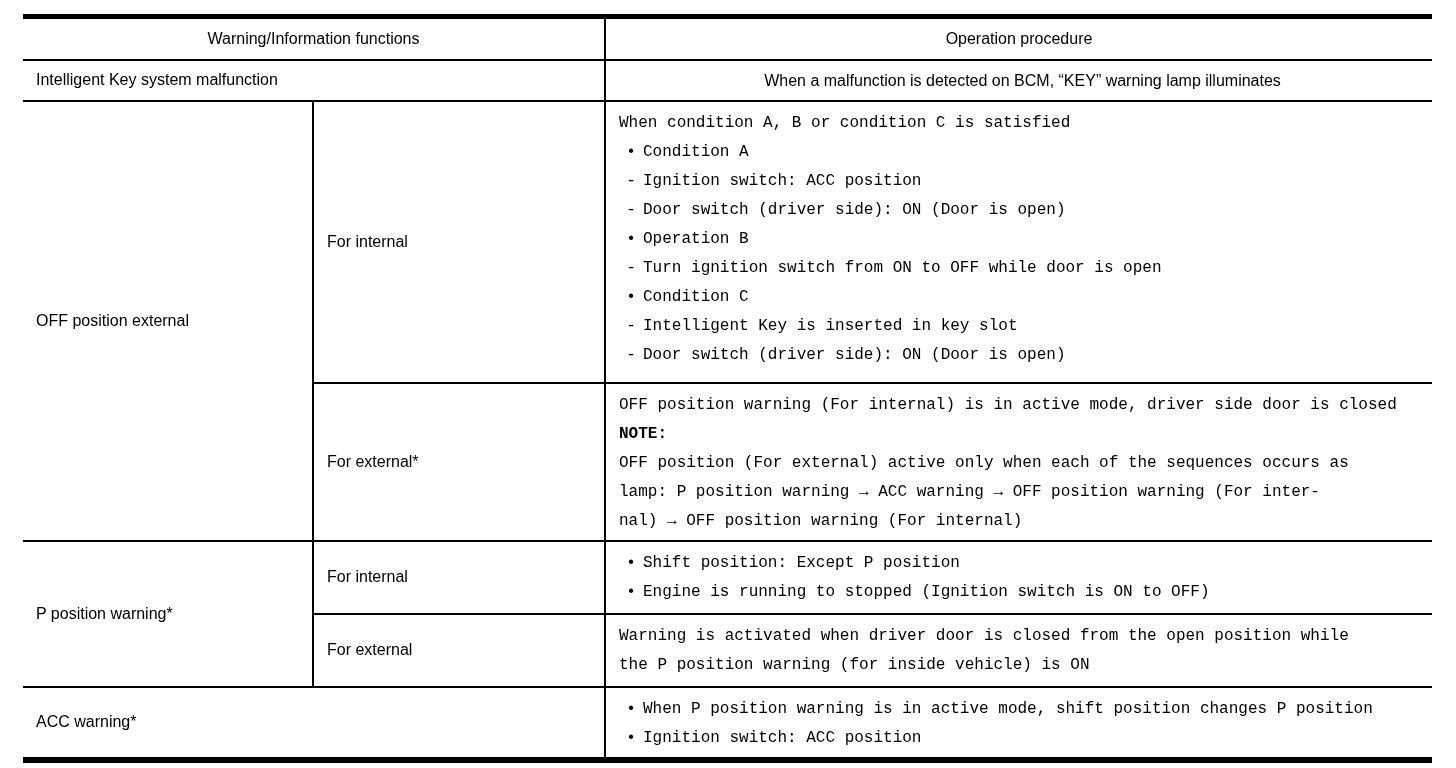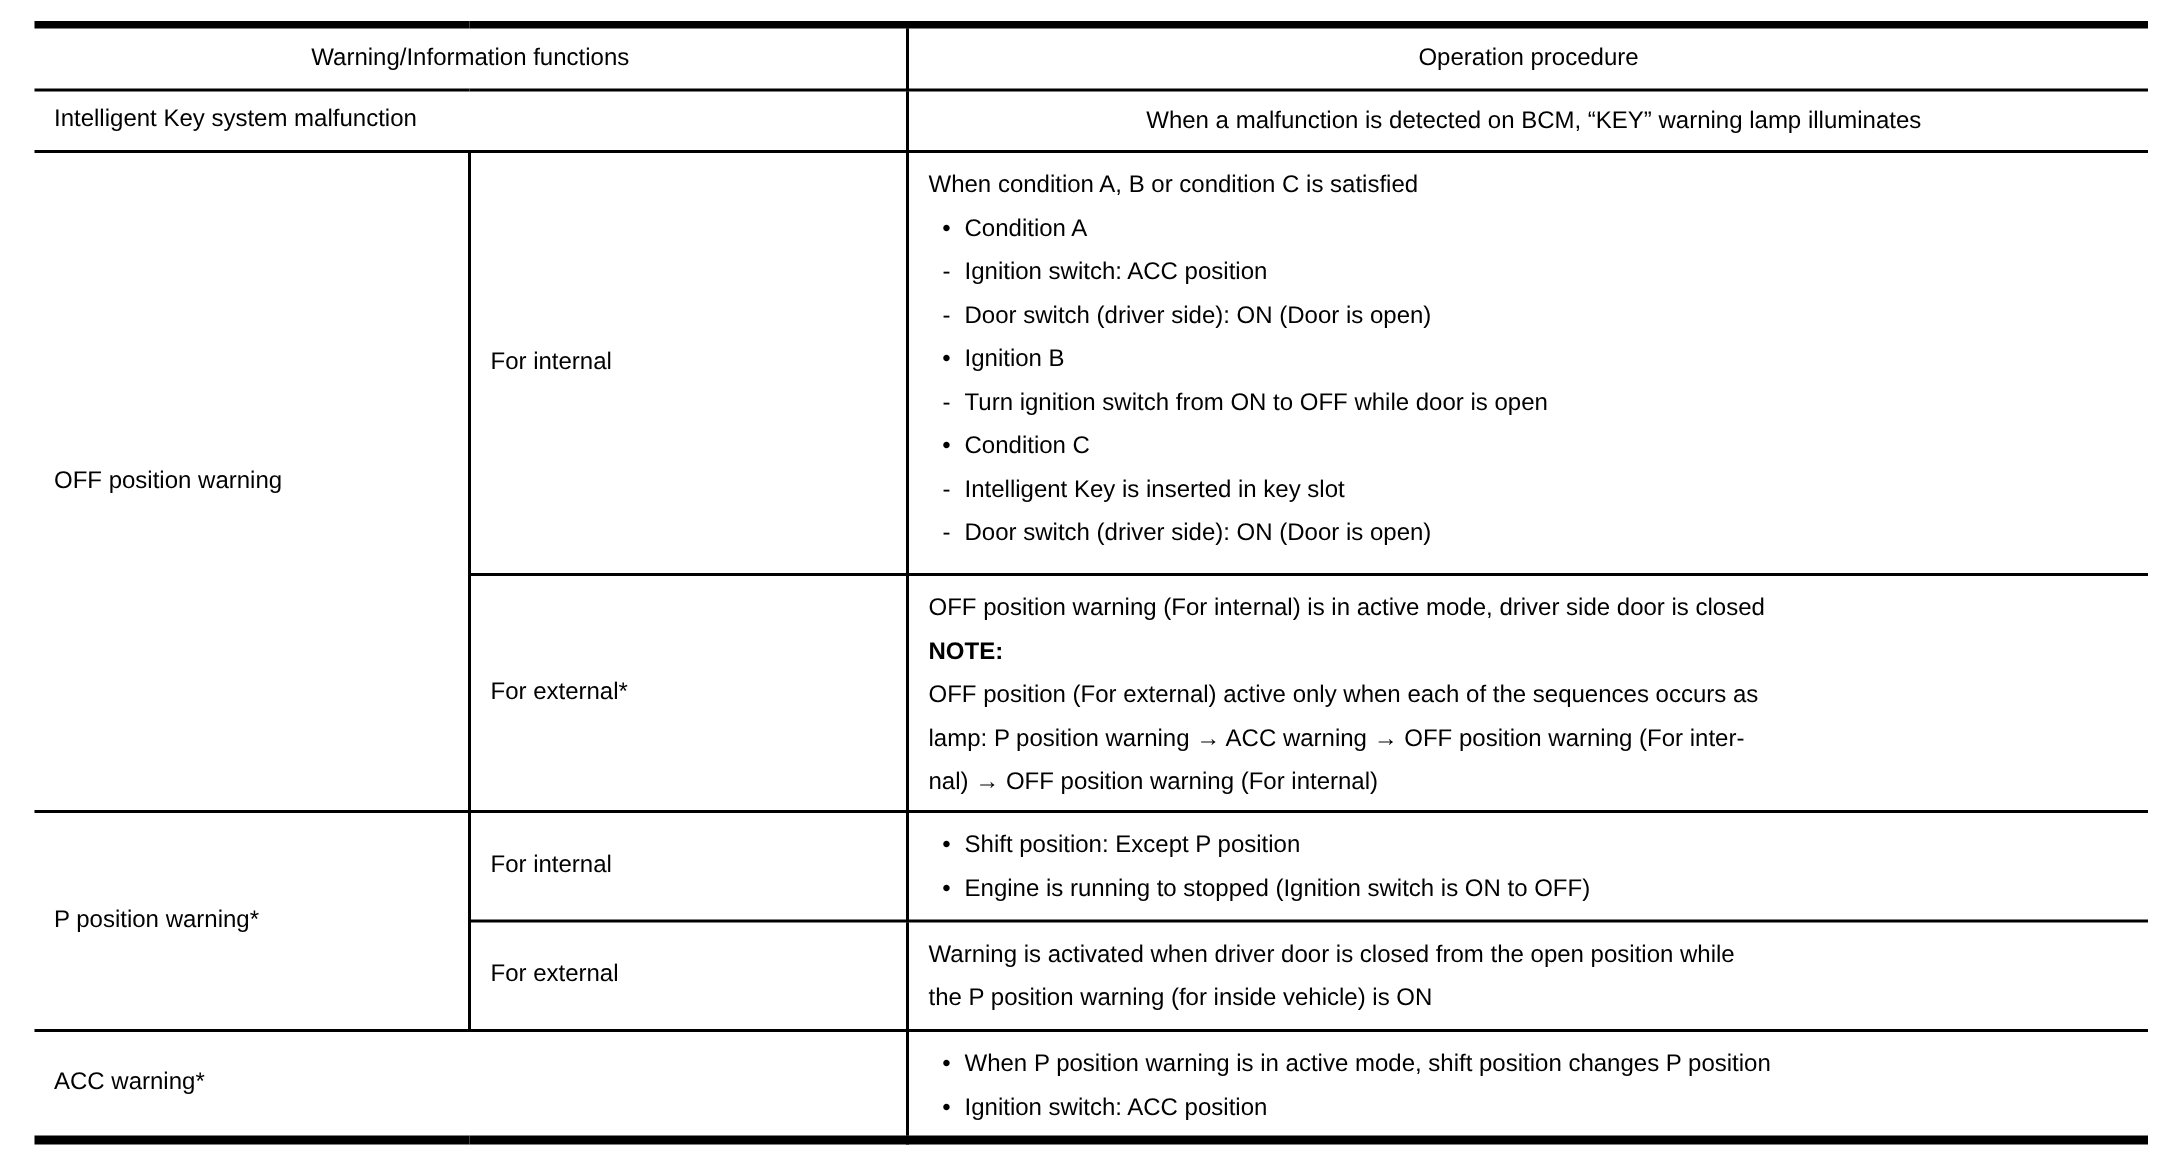--- a/index.html
+++ b/index.html
@@ -51,21 +51,21 @@
     padding-top: 0;
     padding-bottom: 0;
   }
   tr.r-head { height: 43px; }
   tr.r1 { height: 41px; }
   tr.r2 { height: 282px; }
   tr.r3 { height: 153px; }
   tr.r4 { height: 73px; }
   tr.r5 { height: 73px; margin-top: 16px; }
   tr.r6 { height: 66px; }
-  .line { display: flex; }
+  .line { display: flex; font-family: Liberation Mono, monospace; }
   .line .marker {
     flex: none;
     width: 24px;
   }
   .line.bold { font-weight: bold; }
 </style>
 </head>
 <body>
 
 <table class="manual">
@@ -80,40 +80,40 @@
     <th class="head-cell" colspan="2">Warning/Information functions</th>
     <th class="head-cell">Operation procedure</th>
   </tr>
 
   <tr class="r1">
     <td class="label-cell" colspan="2">Intelligent Key system malfunction</td>
     <td class="op-cell op-single">When a malfunction is detected on BCM, “KEY” warning lamp illuminates</td>
   </tr>
 
   <tr class="r2">
-    <td class="label-cell" rowspan="2">OFF position warning</td>
+    <td class="label-cell" rowspan="2">OFF position external</td>
     <td class="label-cell">For internal</td>
     <td class="op-cell">
       <div>
             <div class="line">When condition A, B or condition C is satisfied</div>
             <div class="line">
               <span class="marker">•</span>
               <span>Condition A</span>
             </div>
             <div class="line">
               <span class="marker">-</span>
               <span>Ignition switch: ACC position</span>
             </div>
             <div class="line">
               <span class="marker">-</span>
               <span>Door switch (driver side): ON (Door is open)</span>
             </div>
             <div class="line">
               <span class="marker">•</span>
-              <span>Ignition B</span>
+              <span>Operation B</span>
             </div>
             <div class="line">
               <span class="marker">-</span>
               <span>Turn ignition switch from ON to OFF while door is open</span>
             </div>
             <div class="line">
               <span class="marker">•</span>
               <span>Condition C</span>
             </div>
             <div class="line">

